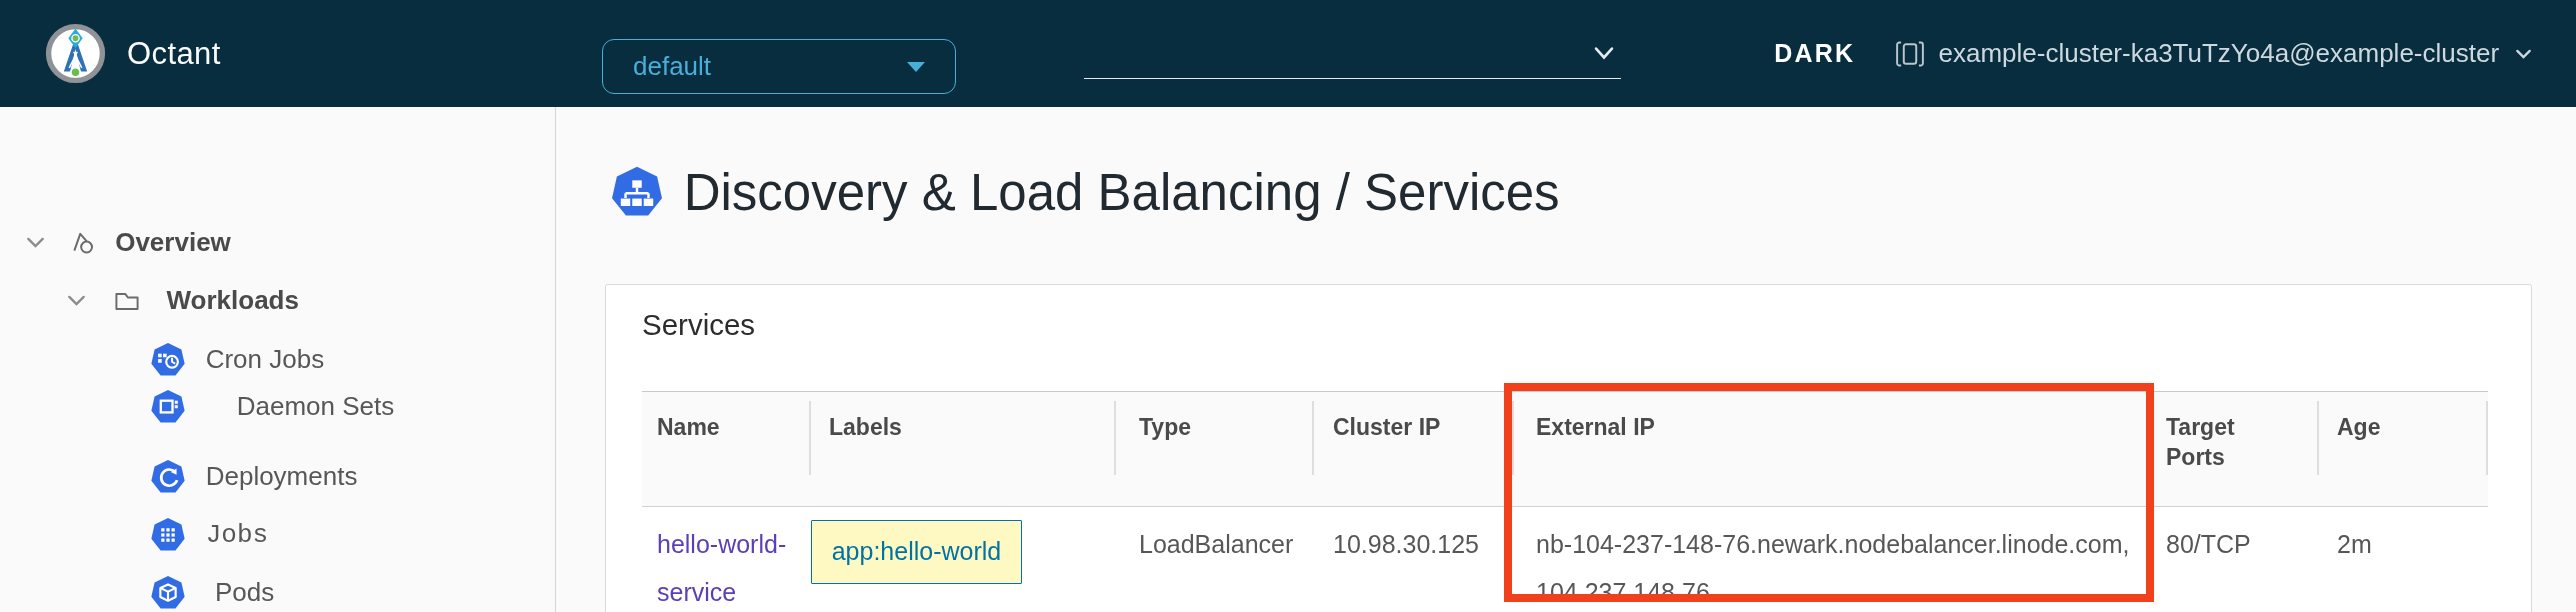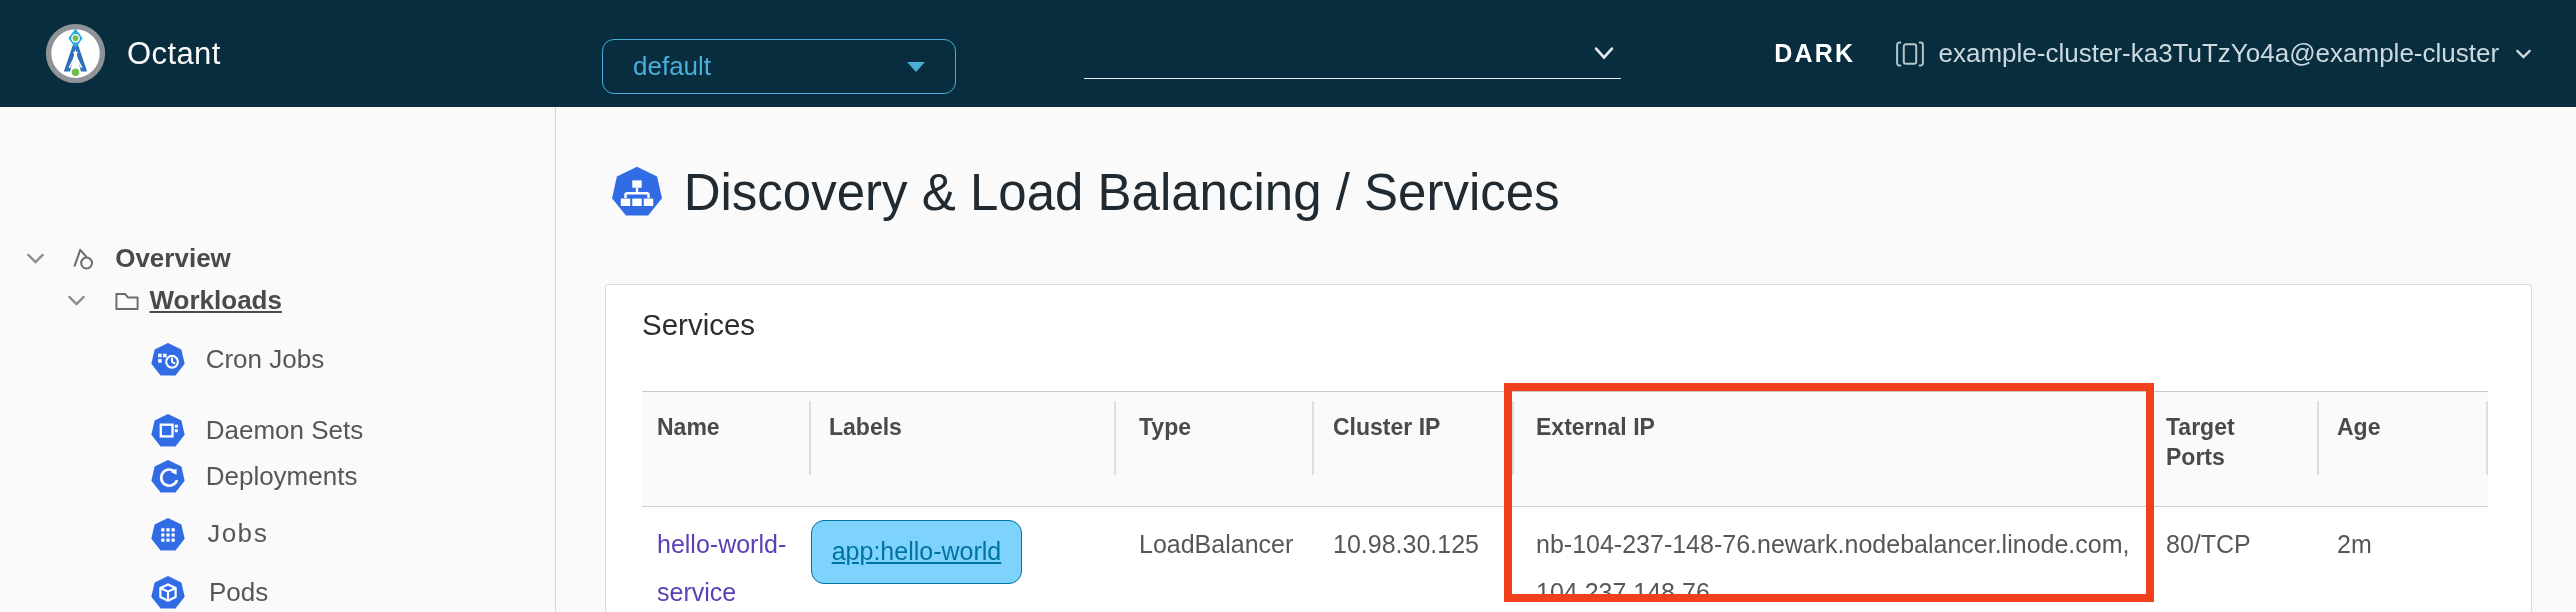--- a/index.html
+++ b/index.html
@@ -54,22 +54,22 @@
   .card-title { position:absolute; left:36px; top:23px; font-size:29.5px; color:#2d2d2d; }
 
   .table { position:absolute; left:36px; top:106px; width:1846px; }
   .thead { position:relative; height:116px; background:#fafafa;
     border-top:0.9px solid #c9c9c9; border-bottom:0.9px solid #d2d2d2; }
   .th { position:absolute; top:19.7px; font-size:23px; font-weight:700; color:#4a4a4a; line-height:30px; }
   .divider { position:absolute; top:9px; height:74px; width:1.8px; background:#dedede; }
   .trow { position:relative; height:107px; border-bottom:1.8px solid #cccccc; }
   .td { position:absolute; top:12.5px; font-size:25px; color:#575757; line-height:48px; }
   .name-link { color:#5b3fb5; text-decoration:none; cursor:pointer; }
-  .label-pill { display:inline-block; border:1.8px solid #0072a3; border-radius:13px;
-    padding:6.3px 19.7px 8px; font-size:25px; color:#0072a3; background:#7dd3fc; cursor:pointer;text-decoration:underline; }
+  .label-pill { display:inline-block; border:1.8px solid #0072a3; border-radius:1px;
+    padding:6.3px 19.7px 8px; font-size:25px; color:#0072a3; background:#fef9c3; cursor:pointer; }
 
   
   .highlight-box { position:absolute; left:1504px; top:383px; width:650px; height:219px;
     border:8px solid #f1411c; z-index:8; pointer-events:none; }
 </style>
 </head>
 <body>
 
 <div id="app">
 
@@ -113,21 +113,21 @@
       </svg>
       <span class="cluster-label">example-cluster-ka3TuTzYo4a@example-cluster</span>
       <svg width="23" height="23" viewBox="0 0 26 26">
         <path d="M6 10 L13 17 L20 10" fill="none" stroke="#cdd9df" stroke-width="2.6" stroke-linecap="round"></path>
       </svg>
     </div>
   </div>
 
   <div class="sidebar">
 
-    <div class="nav-row" style="top:132px;">
+    <div class="nav-row" style="top:116px;">
       <span class="chev" style="margin-left:21.5px;">
         <svg width="27" height="27" viewBox="0 0 30 30">
             <path d="M7 11 L15 19 L23 11" fill="none" stroke="#8c8c8c" stroke-width="2.6" stroke-linecap="round"></path>
           </svg>
       </span>
       <span class="chev" style="margin-left:19.7px;">
         <svg width="29" height="29" viewBox="0 0 32 32">
           <g fill="none" stroke="#6b6b6b" stroke-width="2.2" stroke-linejoin="round">
             <path d="M7 25 L13.5 6.5 L20.5 14.5"></path>
             <circle cx="20.5" cy="21" r="6"></circle>
@@ -141,38 +141,38 @@
       <span class="chev" style="margin-left:63px;">
         <svg width="27" height="27" viewBox="0 0 30 30">
             <path d="M7 11 L15 19 L23 11" fill="none" stroke="#8c8c8c" stroke-width="2.6" stroke-linecap="round"></path>
           </svg>
       </span>
       <span class="chev" style="margin-left:21.5px;">
         <svg width="30" height="30" viewBox="0 0 34 34">
           <path d="M5 9 h10 l3 4 h11 v13 H5 Z" fill="none" stroke="#6b6b6b" stroke-width="2.2" stroke-linejoin="round"></path>
         </svg>
       </span>
-      <span class="nav-label-strong" style="margin-left:8px;text-decoration:underline;">Workloads</span>
+      <span class="nav-label-strong" style="margin-left:25px;">Workloads</span>
     </div>
 
     <div class="nav-row" style="top:233px;">
       <svg class="hepta" style="margin-left:150px;" viewBox="0 0 40 40">
         <polygon points="20,1 34.9,8.2 38.5,24.2 28.3,37.1 11.8,37.1 1.5,24.2 5.1,8.2" fill="#326ce5"></polygon>
         <g fill="#ffffff">
             <rect x="9" y="13" width="4" height="4"></rect>
             <rect x="9" y="19" width="4" height="4"></rect>
             <rect x="14.5" y="13" width="4" height="4"></rect>
           </g>
         <circle cx="24.5" cy="22" r="6.5" fill="none" stroke="#ffffff" stroke-width="2.4"></circle>
         <path d="M24.5 17.5 v4.5 l3.4 2" fill="none" stroke="#ffffff" stroke-width="2.2"></path>
       </svg>
       <span class="nav-label" style="margin-left:19.7px;">Cron Jobs</span>
     </div>
 
-    <div class="nav-row" style="top:304px;">
+    <div class="nav-row" style="top:280px;gap:31px;">
       <svg class="hepta" style="margin-left:150px;" viewBox="0 0 40 40">
         <polygon points="20,1 34.9,8.2 38.5,24.2 28.3,37.1 11.8,37.1 1.5,24.2 5.1,8.2" fill="#326ce5"></polygon>
         <rect x="12" y="13" width="13" height="13" fill="none" stroke="#ffffff" stroke-width="2.6"></rect>
         <g fill="#ffffff">
             <rect x="27.5" y="13" width="3.4" height="3.4"></rect>
             <rect x="27.5" y="18" width="3.4" height="3.4"></rect>
           </g>
       </svg>
       <span class="nav-label" style="margin-left:19.7px;">Daemon Sets</span>
     </div>
@@ -203,21 +203,21 @@
       </svg>
       <span class="nav-label" style="margin-left:19.7px;">Jobs</span>
     </div>
 
     <div class="nav-row" style="top:466px;">
       <svg class="hepta" style="margin-left:150px;" viewBox="0 0 40 40">
         <polygon points="20,1 34.9,8.2 38.5,24.2 28.3,37.1 11.8,37.1 1.5,24.2 5.1,8.2" fill="#326ce5"></polygon>
         <path d="M20 10.5 28.5 14.5 28.5 24.5 20 28.5 11.5 24.5 11.5 14.5 Z" fill="none" stroke="#ffffff" stroke-width="2.4" stroke-linejoin="round"></path>
         <path d="M11.5 14.5 20 18.5 28.5 14.5 M20 18.5 V28.5" fill="none" stroke="#ffffff" stroke-width="2.4"></path>
       </svg>
-      <span class="nav-label" style="margin-left:23px;">Pods</span>
+      <span class="nav-label" style="margin-left:29px;">Pods</span>
     </div>
 
   </div>
 
   <div class="main-bg"></div>
 
   <div class="page-header">
     <svg class="svc-big-icon" viewBox="0 0 40 40">
       <polygon points="20,1 34.9,8.2 38.5,24.2 28.3,37.1 11.8,37.1 1.5,24.2 5.1,8.2" fill="#326ce5"></polygon>
       <rect x="16.5" y="11" width="7" height="5.5" fill="#ffffff"></rect>

